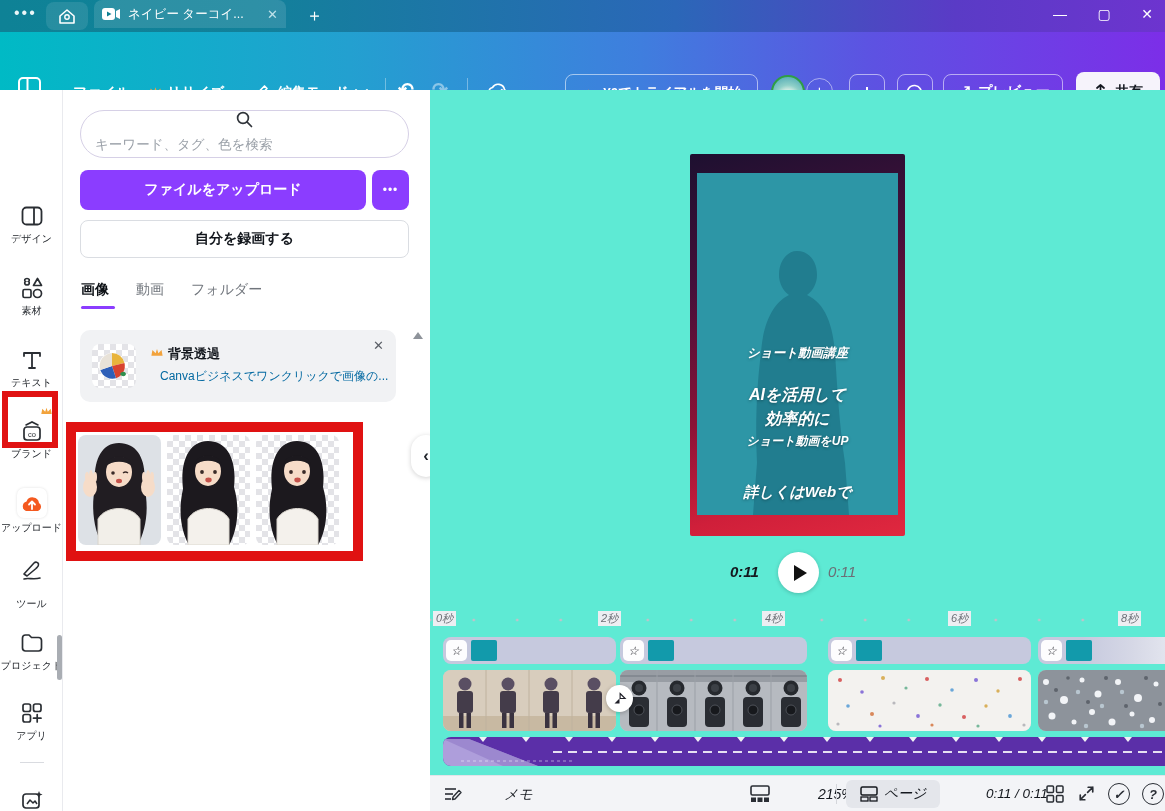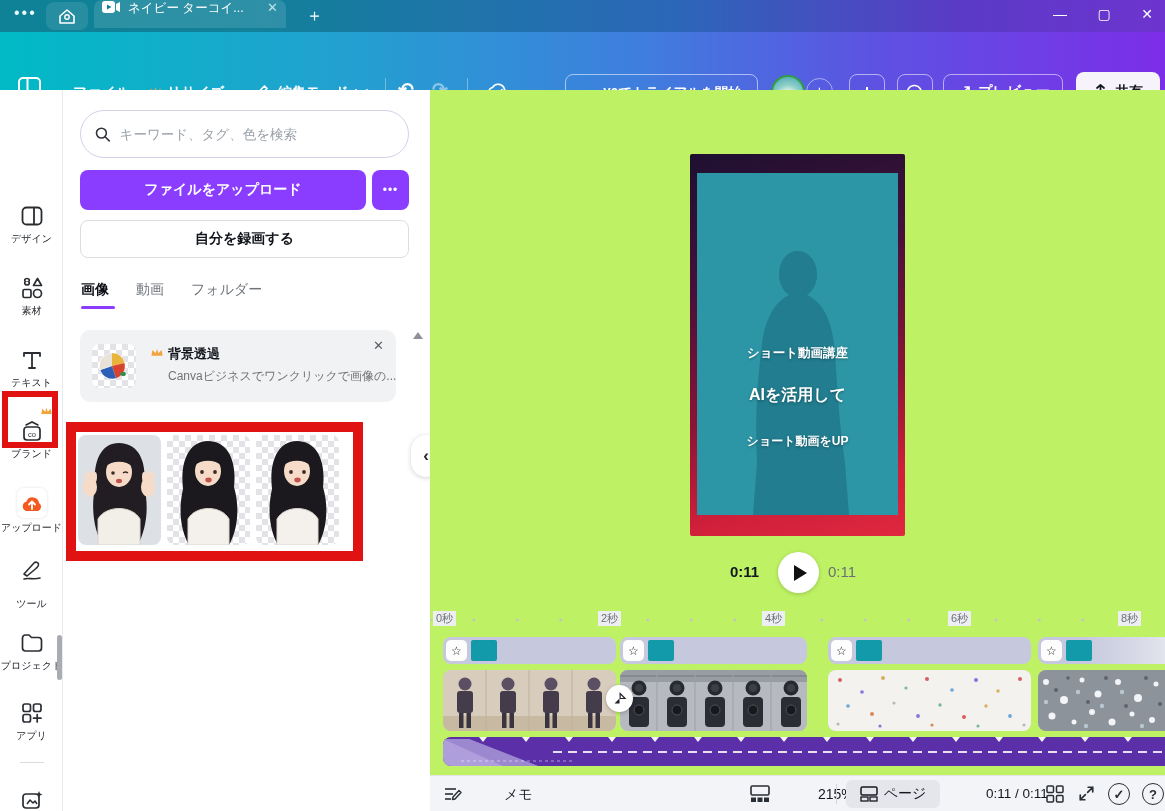--- a/index.html
+++ b/index.html
@@ -7,21 +7,21 @@
   .abs { position:absolute; }
   #stage { position:relative; width:1165px; height:811px; background:#fff; }
 
   
   #tabbar { left:0; top:0; width:1165px; height:32px;
     background:linear-gradient(90deg,#0e8296 0%,#12819a 22%,#2b67b8 58%,#5a3bc6 82%,#6d34cf 100%); }
   .tab-dots { left:14px; top:4px; color:#eaf6f8; font-size:16px; letter-spacing:2px; }
   .home-btn { left:46px; top:2px; width:42px; height:28px; border-radius:8px; background:rgba(255,255,255,.10);
     display:flex; align-items:center; justify-content:center; }
   .doc-tab { left:94px; top:0; width:192px; height:28px; background:rgba(255,255,255,.12);
-    border-radius:8px 8px 0 0; display:flex; align-items:flex-start; padding:0 8px; gap:7px; }
+    border-radius:8px 8px 0 0; display:flex; align-items:center; padding:0 8px; gap:7px; }
   .doc-tab-title { color:#fff; font-size:12.5px; white-space:nowrap; overflow:hidden; flex:1; }
   .tab-close { color:#bfe2ea; font-size:13px; }
   .tab-new { left:306px; top:4px; color:#fff; font-size:17px; }
   .win-ctl { top:6px; color:#fff; font-size:14px; width:20px; text-align:center; }
 
   
   #toolbar { left:0; top:32px; width:1165px; height:58px;
     background:linear-gradient(90deg,#00bac5 0%,#23a0d0 30%,#3f7ede 55%,#5d52e2 75%,#7c2ee8 100%);
     color:#fff; }
   .tb-txt { font-size:14px; font-weight:bold; color:#fff; }
@@ -44,51 +44,51 @@
   .rail-item { width:63px; display:flex; flex-direction:column; align-items:center; }
   .rail-label { font-size:10px; color:#1d2127; margin-top:3px; max-width:62px; white-space:nowrap; overflow:hidden; }
   .rail-ico { width:26px; height:26px; display:flex; align-items:center; justify-content:center; }
   .rail-div { left:20px; top:672px; width:24px; height:1px; background:#d9dbe0; }
   .rail-scroll { left:57px; top:545px; width:5px; height:45px; border-radius:3px; background:#a9adb3; }
   .crown-mini { position:absolute; }
 
   
   #panel { left:63px; top:90px; width:367px; height:721px; background:#fff; }
   .searchbox { left:17px; top:20px; width:329px; height:48px; border:1px solid #d6d0e6; border-radius:24px;
-    display:flex; align-items:center; padding:0 14px; gap:9px; background:#fff; }
+    display:flex; align-items:center; padding:0 14px; gap:9px; background:#fff;flex-direction:column; }
   .searchbox input { border:none; outline:none; font-size:13.5px; color:#333; width:100%; font-family:"Liberation Sans",sans-serif; }
   .searchbox input::placeholder { color:#9aa0a8; }
   .upload-btn { left:17px; top:80px; width:286px; height:40px; border-radius:8px; background:#8b3dff; color:#fff;
     font-weight:bold; font-size:14px; display:flex; align-items:center; justify-content:center; }
   .more-btn { left:309px; top:80px; width:37px; height:40px; border-radius:8px; background:#8b3dff; color:#fff;
     display:flex; align-items:center; justify-content:center; font-size:12px; letter-spacing:1px; }
   .record-btn { left:17px; top:130px; width:329px; height:38px; border-radius:8px; background:#fff; border:1px solid #dadde2;
     color:#12161c; font-weight:bold; font-size:14px; display:flex; align-items:center; justify-content:center; }
   .ptab { position:absolute; top:191px; font-size:14px; color:#70757c; }
   .ptab.active { color:#0d1116; font-weight:bold; }
   .ptab-underline { left:18px; top:216px; width:34px; height:3px; border-radius:2px; background:#8b3dff; }
   .promo { left:17px; top:240px; width:316px; height:72px; border-radius:10px; background:#f1f2f4; }
   .promo-thumb { position:absolute; left:12px; top:14px; width:44px; height:44px; border-radius:8px; overflow:hidden; }
   .promo-title { position:absolute; left:88px; top:15px; font-size:13px; font-weight:bold; color:#14181e; }
-  .promo-desc { position:absolute; left:88px; top:38px; width:230px; font-size:12px; color:#737373; white-space:nowrap; overflow:hidden; }
+  .promo-desc { position:absolute; left:80px; top:38px; width:230px; font-size:12px; color:#0369a1; white-space:nowrap; overflow:hidden; }
   .promo-close { position:absolute; right:12px; top:8px; font-size:13px; color:#5a5e66; }
   .checker { background-image:
       linear-gradient(45deg,#e3e3e7 25%,transparent 25%,transparent 75%,#e3e3e7 75%),
       linear-gradient(45deg,#e3e3e7 25%,transparent 25%,transparent 75%,#e3e3e7 75%);
     background-size:12px 12px; background-position:0 0,6px 6px; background-color:#fff; }
   .thumb { position:absolute; top:345px; width:83px; height:110px; border-radius:8px; overflow:hidden; }
   .scroll-arrow { left:350px; top:242px; width:0; height:0; border-left:5px solid transparent; border-right:5px solid transparent;
     border-bottom:7px solid #8e939a; }
   .red-box { border-style:solid; border-color:#e01212; background:transparent; }
   .collapse { left:348px; top:345px; width:30px; height:42px; border-radius:15px; background:#fff;
     box-shadow:0 1px 5px rgba(0,0,0,.18); display:flex; align-items:center; justify-content:center;
     color:#20242b; font-size:17px; font-weight:bold; }
 
   
-  #main { left:430px; top:90px; width:735px; height:721px; background:#bef264; }
+  #main { left:430px; top:90px; width:735px; height:721px; background:#5eead4;font-style:italic; }
   .preview { left:260px; top:64px; width:215px; height:382px; border-radius:2px; overflow:hidden;
     background:linear-gradient(165deg,#1d1030 0%,#45103a 30%,#8c1336 62%,#cf1f3a 85%,#e0283f 100%); }
   .preview-inner { position:absolute; left:7px; top:19px; width:201px; height:342px; background:#2d96a6; overflow:hidden; }
   .pv-text { position:absolute; width:100%; text-align:center; color:#fff; font-weight:bold;
     text-shadow:0 1px 3px rgba(0,0,0,.35); }
   .play-time { top:473px; font-size:15px; }
   .play-btn { left:348px; top:462px; width:41px; height:41px; border-radius:50%; background:#fff;
     box-shadow:0 1px 4px rgba(0,0,0,.2); display:flex; align-items:center; justify-content:center; }
   .play-tri { width:0; height:0; border-top:8px solid transparent; border-bottom:8px solid transparent;
     border-left:13px solid #111; margin-left:3px; }
@@ -389,21 +389,23 @@
 
   <div id="main" class="abs">
 
     <div class="abs preview">
       <div class="preview-inner">
         <svg width="201" height="342" viewBox="0 0 201 342" style="position:absolute;left:0;top:0;">
           <path d="M100 78 C112 78 120 88 120 102 C120 110 116 118 110 122 C128 130 136 152 138 180 C140 210 142 250 148 290 L152 342 L56 342 L60 290 C58 250 60 210 64 180 C66 150 76 130 92 122 C86 118 82 110 82 102 C82 88 90 78 100 78 Z" fill="#1e7487" opacity="0.75"></path>
         </svg>
         <div class="pv-text" style="top:172px;font-size:12.5px;">ショート動画講座</div>
         <div class="pv-text" style="top:212px;font-size:16px;">AIを活用して</div>
+        <div class="pv-text" style="top:236px;font-size:16px;">効率的に</div>
         <div class="pv-text" style="top:260px;font-size:12px;">ショート動画をUP</div>
+        <div class="pv-text" style="top:310px;font-size:15px;">詳しくはWebで</div>
       </div>
     </div>
 
     <div class="abs play-time" style="left:300px;font-weight:bold;color:#14181e;">0:11</div>
     <div class="abs play-btn">
         <div class="play-tri"></div>
       </div>
     <div class="abs play-time" style="left:398px;color:#6b6f76;">0:11</div>
 
     <div class="abs ruler">

